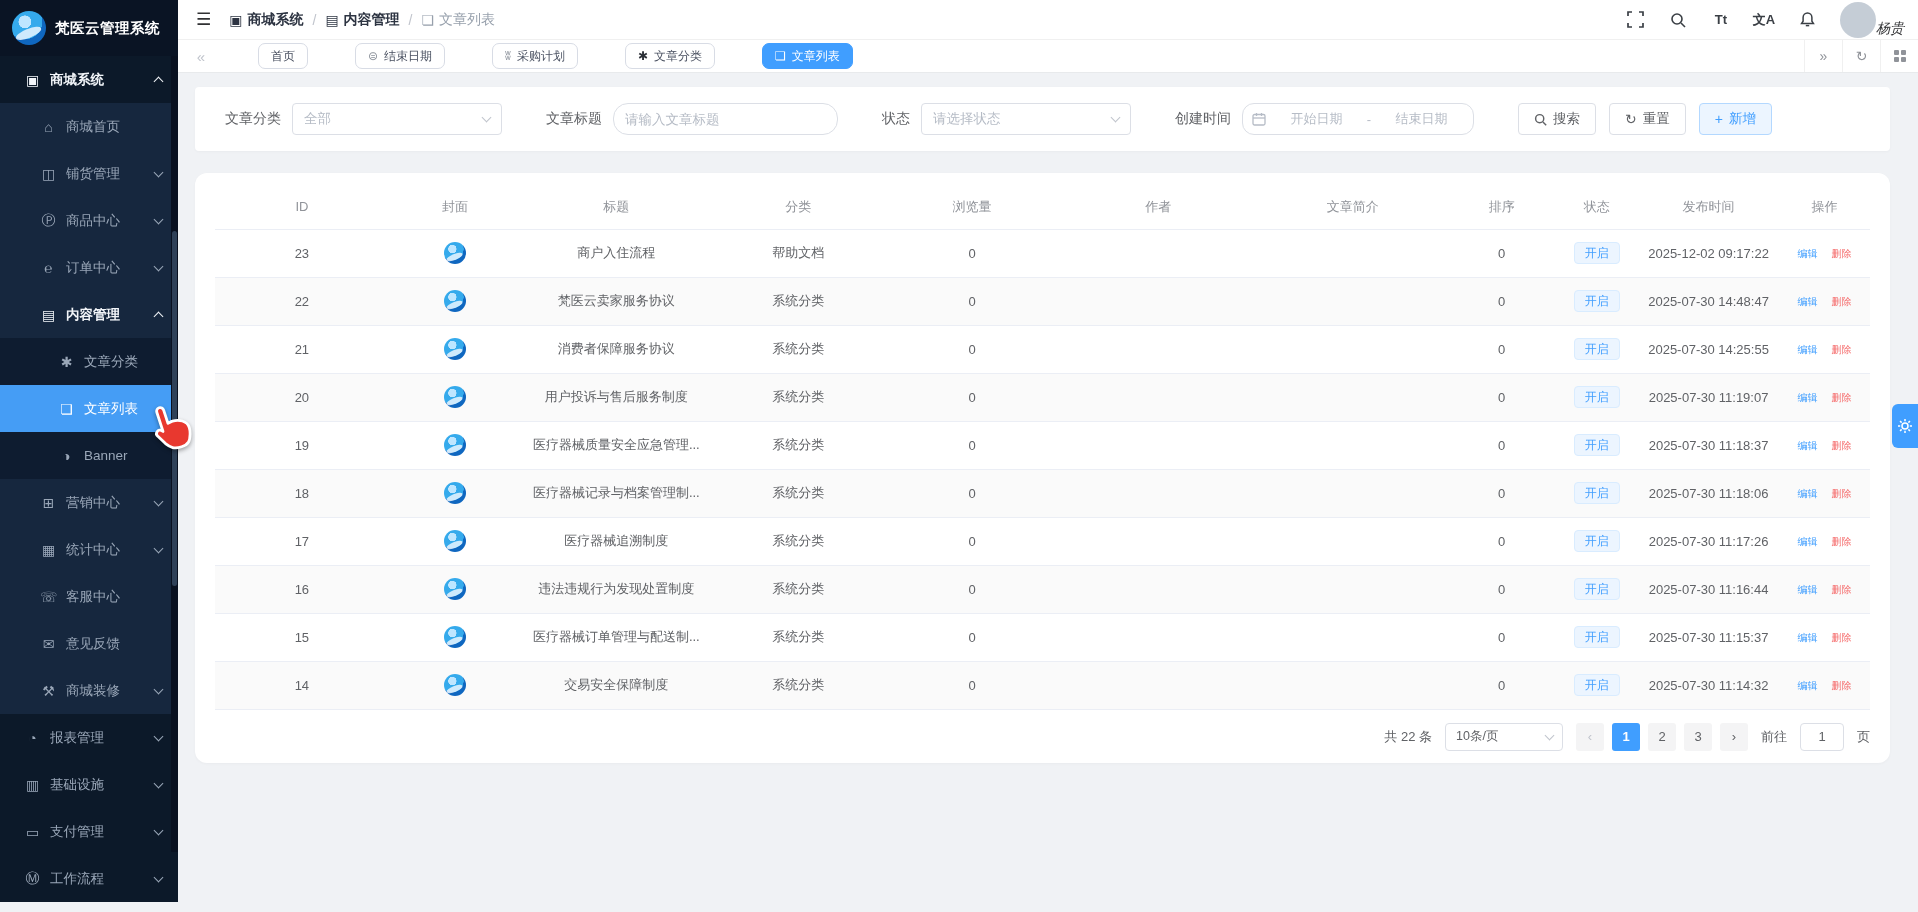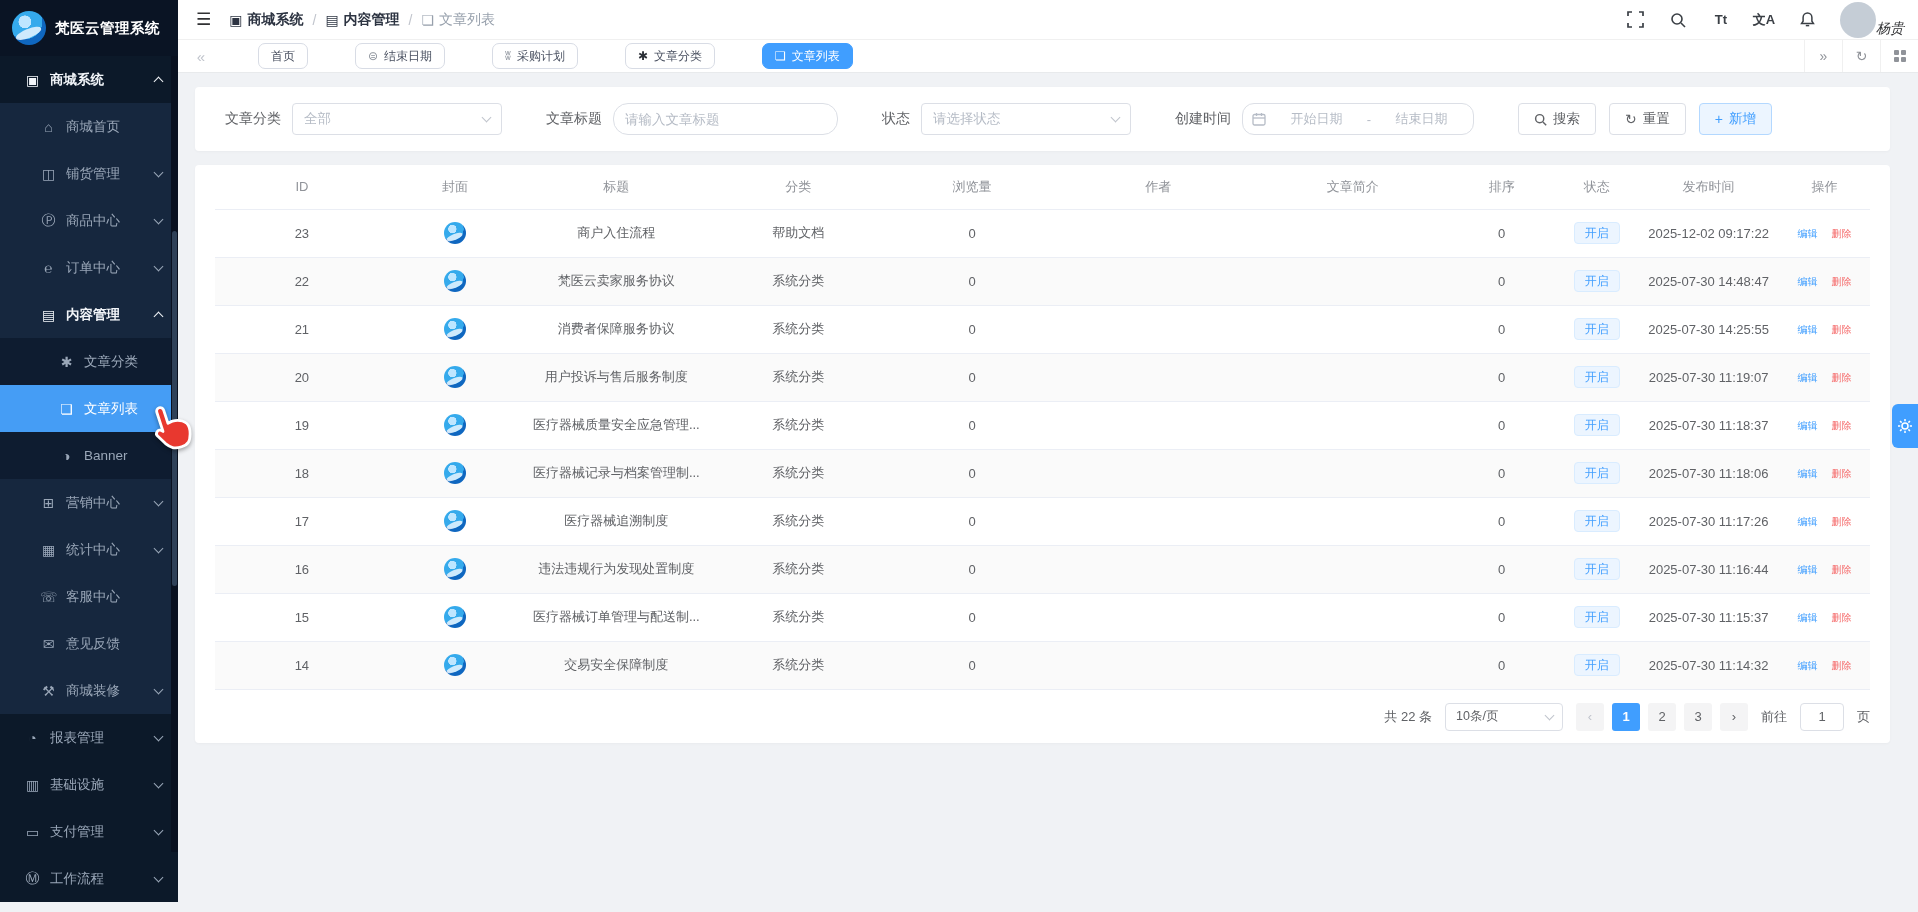--- a/index.html
+++ b/index.html
@@ -77,21 +77,21 @@
   .inp::placeholder { color:#b6bcc6; }
   .date-range { width:232px; height:32px; border:1px solid #dcdfe6; border-radius:12px; display:flex; align-items:center;
                 padding:6px 9px; gap:8px; font-size:13px; color:#b6bcc6; background:#fff; cursor:pointer; }
   .date-range .ph { flex:1; text-align:center; white-space:nowrap; }
   .btn { display:inline-flex; align-items:center; gap:6px; height:32px; padding:0 15px; border:1px solid #dcdfe6; border-radius:4px;
          background:#fff; color:#606266; font-size:13.5px; cursor:pointer; white-space:nowrap; font-family:inherit; }
   .btn + .btn { margin-left:13px; }
   .btn.primary-light { background:#ecf5ff; border-color:#b3d8ff; color:#409eff; }
   .btn .ric { font-size:14px; line-height:1; }
 
-  .table-card { background:#fff; border-radius:4px; margin-top:14px; padding:0 20px 12px; box-shadow:0 1px 3px rgba(0,0,0,.03); }
+  .table-card { background:#fff; border-radius:12px; margin-top:22px; padding:12px 20px 12px; box-shadow:0 1px 3px rgba(0,0,0,.03); }
   table { width:100%; border-collapse:collapse; table-layout:fixed; }
   th { height:44px; font-size:13px; color:#909399; font-weight:500; text-align:center; border-bottom:1px solid #ebeef5; }
   td { height:48px; font-size:13px; color:#606266; text-align:center; border-bottom:1px solid #ebeef5; white-space:nowrap; }
   tr.stripe td { background:#fafafa; }
   .cover { display:inline-block; width:22px; height:22px; border-radius:50%; vertical-align:middle; position:relative; overflow:hidden;
            background:radial-gradient(circle at 38% 32%, #bfe6ff 0 20%, #35aaec 21% 55%, #0f67c0 56% 100%); }
   .cover::after { content:""; position:absolute; left:8%; bottom:20%; width:78%; height:26%; background:#eaf6ff; opacity:.85;
                   border-radius:50%; transform:rotate(-22deg); }
   .badge { display:inline-block; padding:3px 10px; font-size:12px; color:#409eff; background:#ecf5ff; border:1px solid #d9ecff;
            border-radius:4px; line-height:1.2; }

